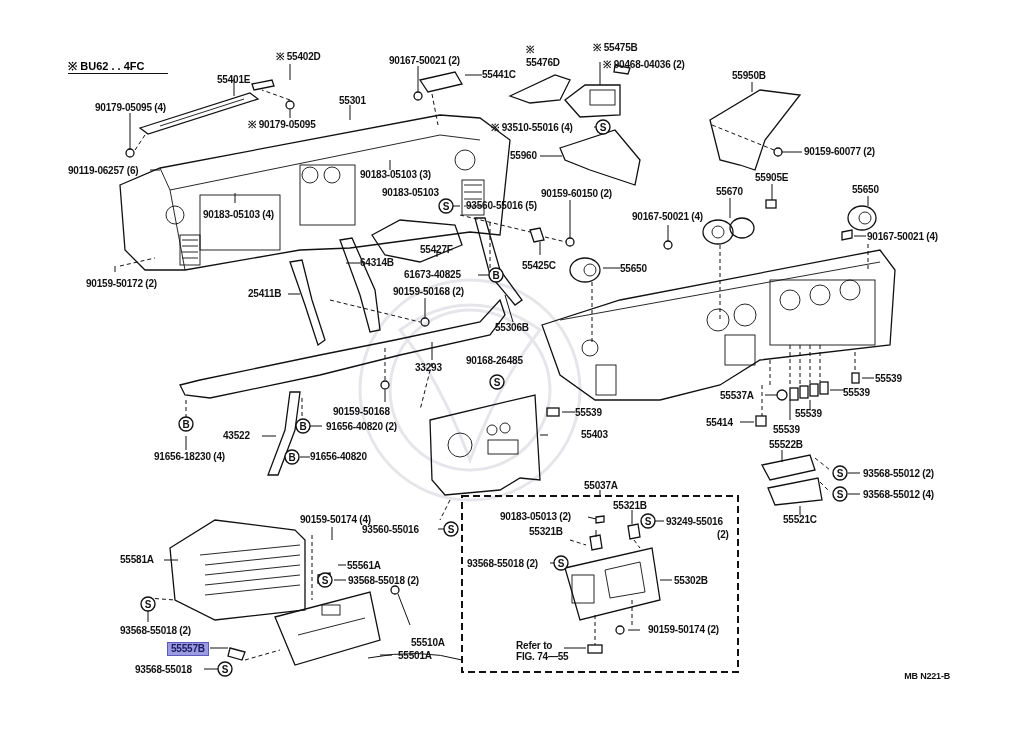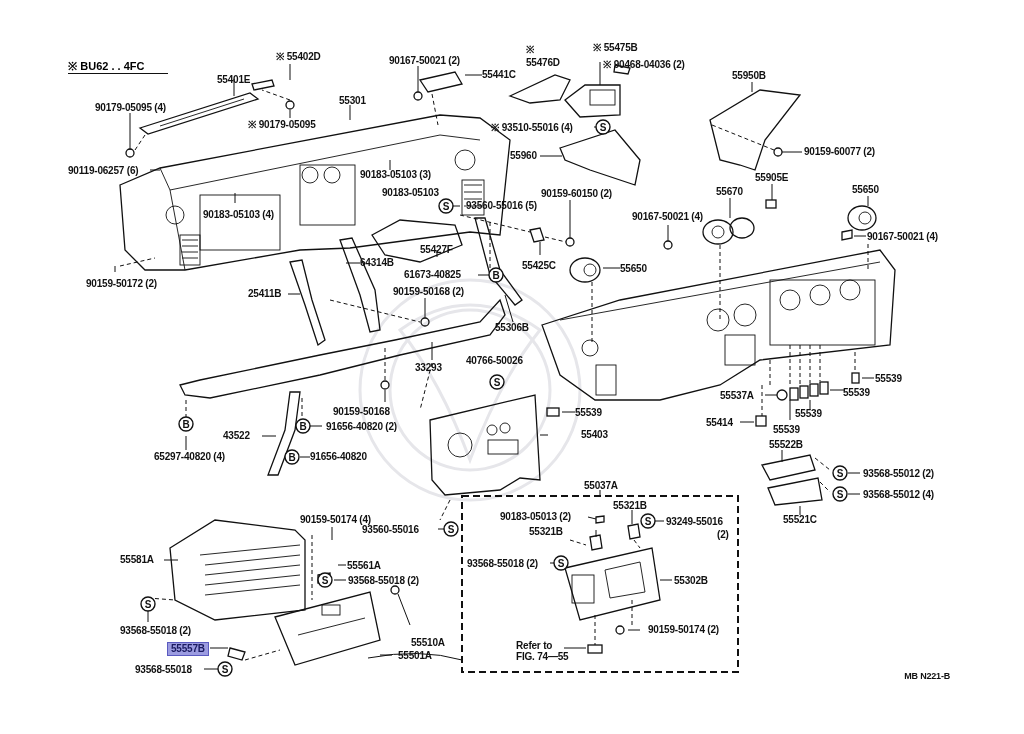--- a/index.html
+++ b/index.html
@@ -375,27 +375,27 @@
 <div class="lbl" style="left:541px;top:188px">90159-60150 (2)</div>
 <div class="lbl" style="left:420px;top:244px">55427F</div>
 <div class="lbl" style="left:360px;top:257px">64314B</div>
 <div class="lbl" style="left:404px;top:269px">61673-40825</div>
 <div class="lbl" style="left:393px;top:286px">90159-50168 (2)</div>
 <div class="lbl" style="left:522px;top:260px">55425C</div>
 <div class="lbl" style="left:620px;top:263px">55650</div>
 <div class="lbl" style="left:495px;top:322px">55306B</div>
 <div class="lbl" style="left:248px;top:288px">25411B</div>
 <div class="lbl" style="left:415px;top:362px">33293</div>
-<div class="lbl" style="left:466px;top:355px">40766-50026</div>
+<div class="lbl" style="left:466px;top:355px">90168-26485</div>
 <div class="lbl" style="left:333px;top:406px">90159-50168</div>
 <div class="lbl" style="left:575px;top:407px">55539</div>
 <div class="lbl" style="left:581px;top:429px">55403</div>
 <div class="lbl" style="left:223px;top:430px">43522</div>
 <div class="lbl" style="left:326px;top:421px">91656-40820 (2)</div>
-<div class="lbl" style="left:154px;top:451px">65297-40820 (4)</div>
+<div class="lbl" style="left:154px;top:451px">91656-18230 (4)</div>
 <div class="lbl" style="left:310px;top:451px">91656-40820</div>
 <div class="lbl" style="left:875px;top:373px">55539</div>
 <div class="lbl" style="left:720px;top:390px">55537A</div>
 <div class="lbl" style="left:843px;top:387px">55539</div>
 <div class="lbl" style="left:795px;top:408px">55539</div>
 <div class="lbl" style="left:706px;top:417px">55414</div>
 <div class="lbl" style="left:773px;top:424px">55539</div>
 <div class="lbl" style="left:769px;top:439px">55522B</div>
 <div class="lbl" style="left:863px;top:468px">93568-55012 (2)</div>
 <div class="lbl" style="left:863px;top:489px">93568-55012 (4)</div>

